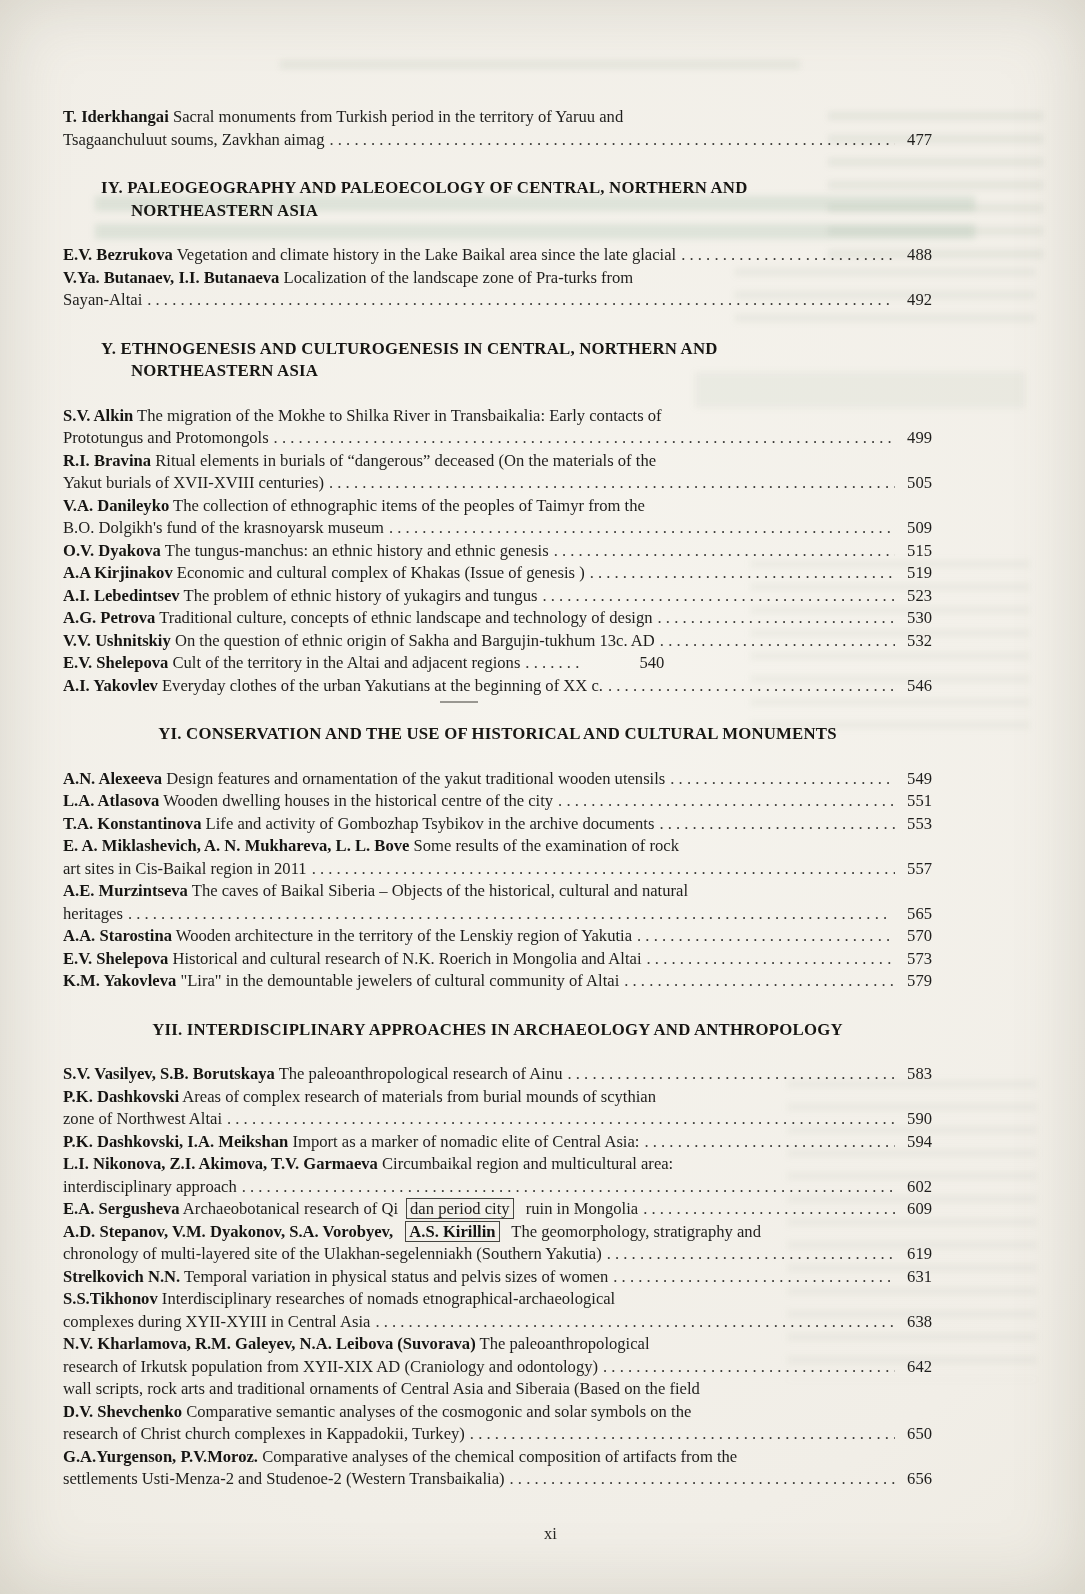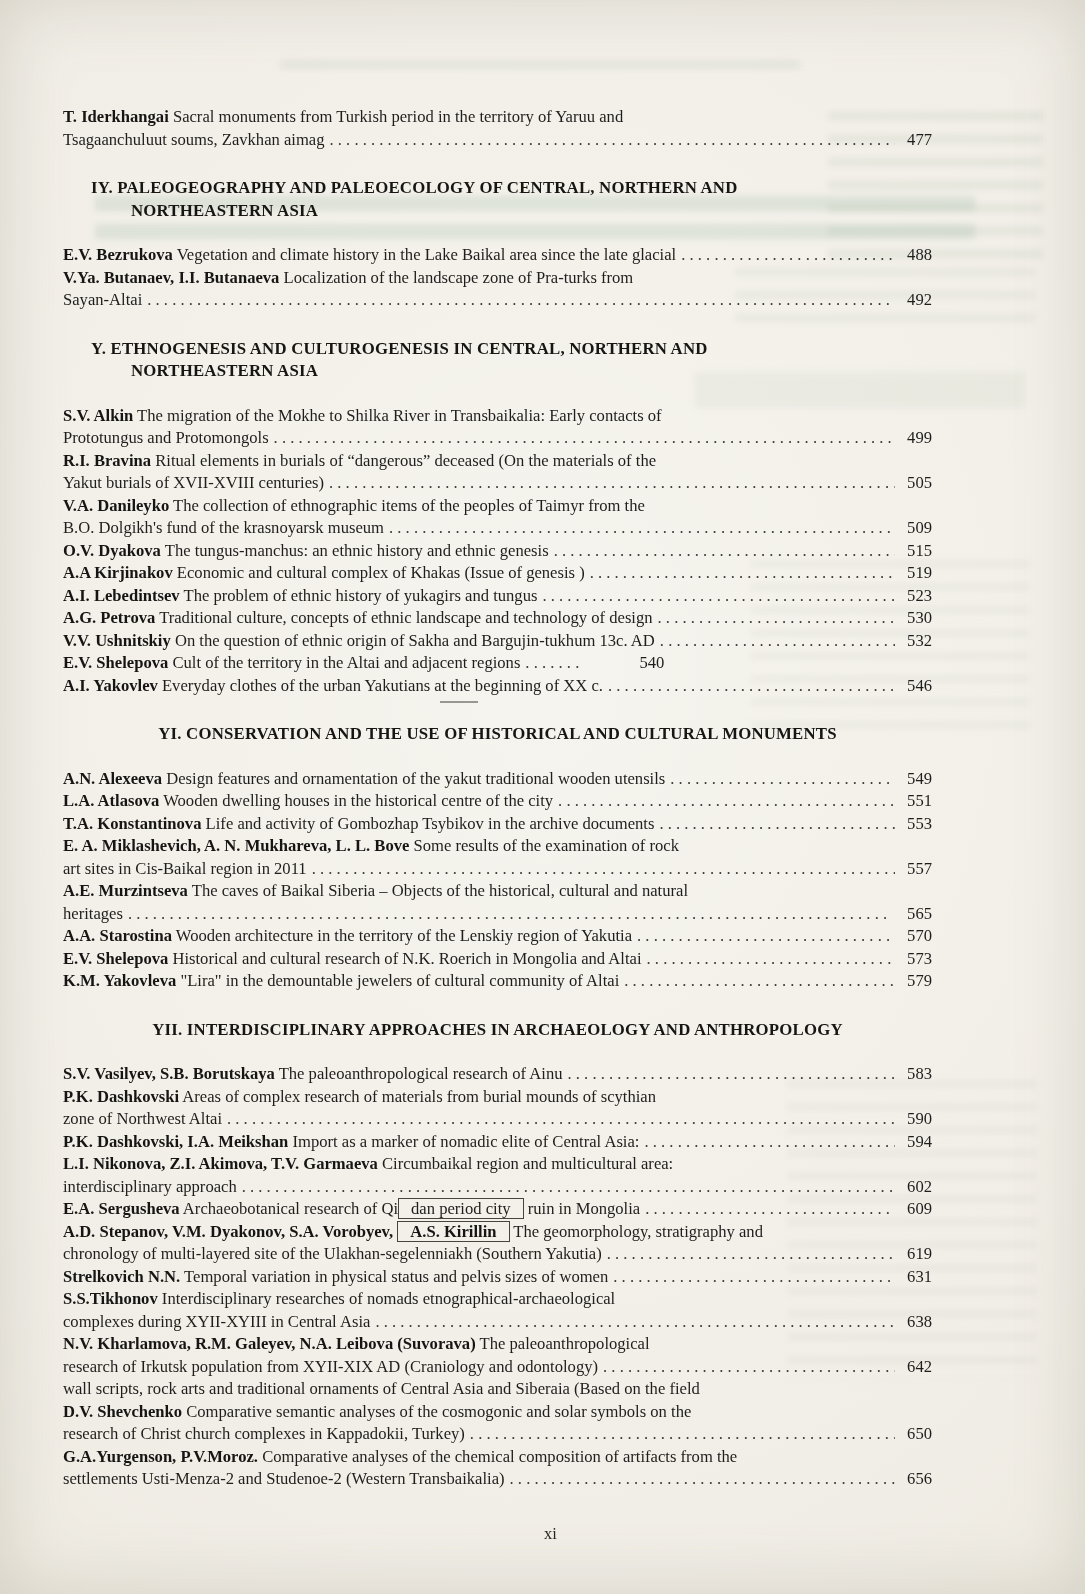--- a/index.html
+++ b/index.html
@@ -25,29 +25,29 @@
   .b6{top:1080px;right:48px;width:250px;height:300px;background:repeating-linear-gradient(to bottom,rgba(122,138,122,0.06) 0 8px,transparent 8px 23px);}
 
   .content{
     position:absolute;left:63px;top:106px;width:869px;
     font-size:16.6px;line-height:22.5px;
   }
   .toc-line{white-space:nowrap;}
   .toc-line.leader{display:flex;align-items:baseline;}
   .line-text{white-space:pre-wrap;flex:0 0 auto;}
   .seg-bold{font-weight:bold;color:#161513;}
-  .seg-boxed{border:1.6px solid #45443f;padding:0 12px;margin:0 0;}
+  .seg-boxed{border:1.6px solid #45443f;padding:0 3px;margin:0 8px;}
   .dots{flex:1 1 auto;overflow:hidden;white-space:nowrap;margin:0 5px;color:#3a3935;}
   .dots::after{content:". . . . . . . . . . . . . . . . . . . . . . . . . . . . . . . . . . . . . . . . . . . . . . . . . . . . . . . . . . . . . . . . . . . . . . . . . . . . . . . . . . . . . . . . . . . .";}
   .dots.short{flex:0 0 58px;}
   .short-line .pagenum{margin-left:44px;}
   .pagenum{flex:0 0 auto;min-width:32px;text-align:right;white-space:nowrap;}
 
   .section-heading{font-weight:bold;font-size:16.8px;letter-spacing:0.2px;color:#171613;margin:26px 0 22px 0;}
-  .h-first{margin-left:28px;}
+  .h-first{margin-left:38px;}
   .h-cont{margin-left:68px;}
   .section-heading.single{text-align:center;}
   .section-heading.single .h-first{margin-left:0;}
 
   .stray-mark{position:absolute;left:440px;top:701px;width:38px;height:2px;background:#4c4a45;opacity:.55;}
 
   .footer{
     position:absolute;left:16px;right:0;top:1524px;text-align:center;
     font-size:16.5px;color:#272623;
   }

